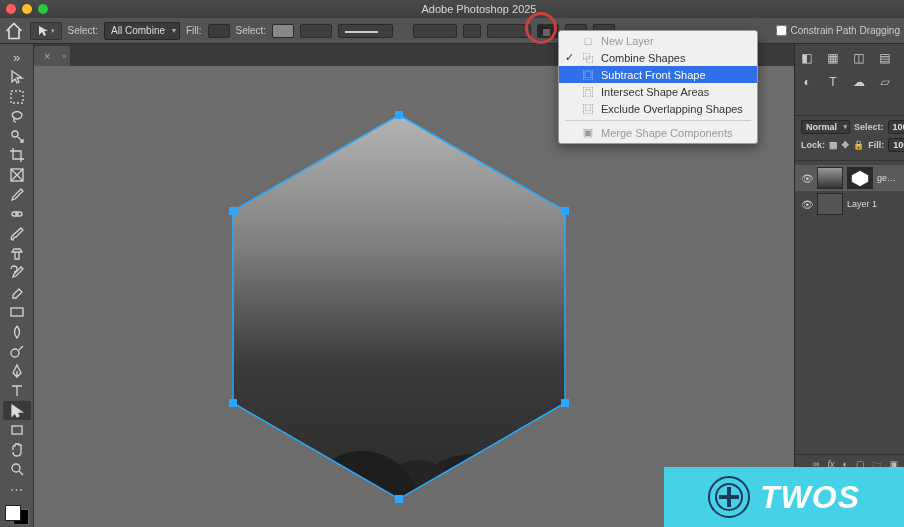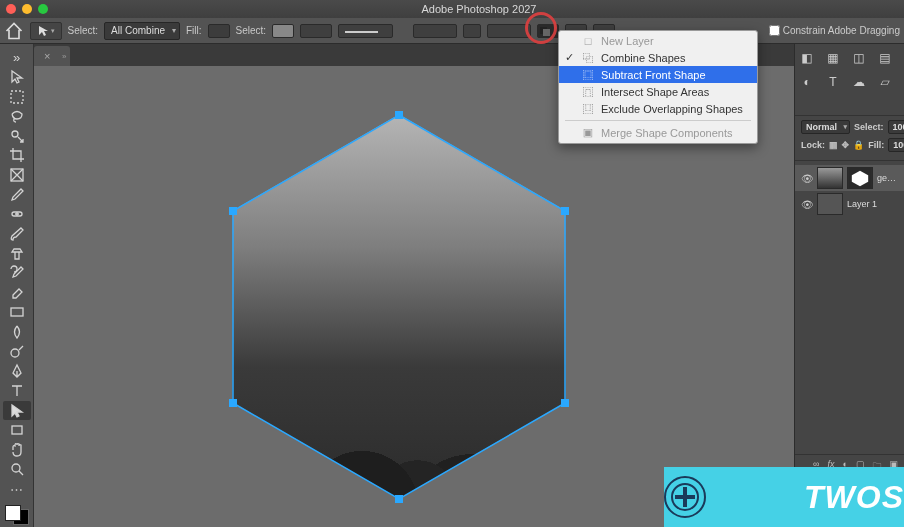--- a/index.html
+++ b/index.html
@@ -79,34 +79,34 @@
   
   .dropdown { position: absolute; left: 558px; top: 30px; width: 200px; background: #f0f0f0; border: 1px solid #9a9a9a; border-radius: 3px; box-shadow: 0 4px 12px rgba(0,0,0,0.4); font-size: 11px; color: #333; z-index: 100; padding: 2px 0; }
   .dd-item { display: flex; align-items: center; padding: 2px 8px 2px 22px; position: relative; gap: 6px; }
   .dd-item.disabled { color: #999; }
   .dd-item.selected { background: #2f6fea; color: #fff; }
   .dd-item .check { position: absolute; left: 6px; font-size: 11px; }
   .dd-item .ico { width: 14px; display: inline-flex; justify-content: center; }
   .dd-sep { height: 1px; background: #ccc; margin: 3px 6px; }
 
   
-  .twos { position: absolute; right: 0; bottom: 0; width: 240px; height: 60px; background: #45d1e6; display: flex; align-items: center; justify-content: space-between; gap: 10px; z-index: 200; margin-left: 8px; }
+  .twos { position: absolute; right: 0; bottom: 0; width: 240px; height: 60px; background: #45d1e6; display: flex; align-items: center; justify-content: center; gap: 10px; z-index: 200; margin-left: 8px; }
   .twos-text { color: #fff; font-weight: 800; font-size: 32px; font-style: italic; letter-spacing: 1px; }
   .twos-logo { width: 42px; height: 42px; }
 </style>
 </head>
 <body>
 
 <div class="title-bar">
   <div class="traffic">
     <div class="dot red"></div>
     <div class="dot yellow"></div>
     <div class="dot green"></div>
   </div>
-  <div class="title-center">Adobe Photoshop 2027</div>
+  <div class="title-center">Adobe Photoshop 2025</div>
 </div>
 
 <div class="options-bar">
   <div class="opt-home">
     <svg viewBox="0 0 16 16">
         <path d="M2 8 L8 2 L14 8 M4 7 V14 H12 V7" stroke="#ddd" fill="none" stroke-width="1.3"></path>
       </svg>
   </div>
   <div class="opt-arrow">
     <svg width="12" height="12" viewBox="0 0 12 12">
@@ -134,21 +134,21 @@
     <svg width="14" height="12" viewBox="0 0 14 12">
         <rect x="2" y="2" width="7" height="7" fill="#222"></rect>
         <rect x="5" y="4" width="7" height="7" fill="#666"></rect>
       </svg>
   </div>
   <div class="opt-chip" style="width:22px"></div>
   <div class="opt-chip" style="width:22px"></div>
   <div style="flex:1"></div>
   <label class="opt-check">
     <input type="checkbox" style="">
-    <span>Constrain Adobe Dragging</span>
+    <span>Constrain Path Dragging</span>
   </label>
 </div>
 
 <div class="circle-hint"></div>
 
 <div class="tab-bar">
   <div class="doc-tab">
     <span class="close">×</span>
     <span class="menu-caret">»</span>
   </div>

